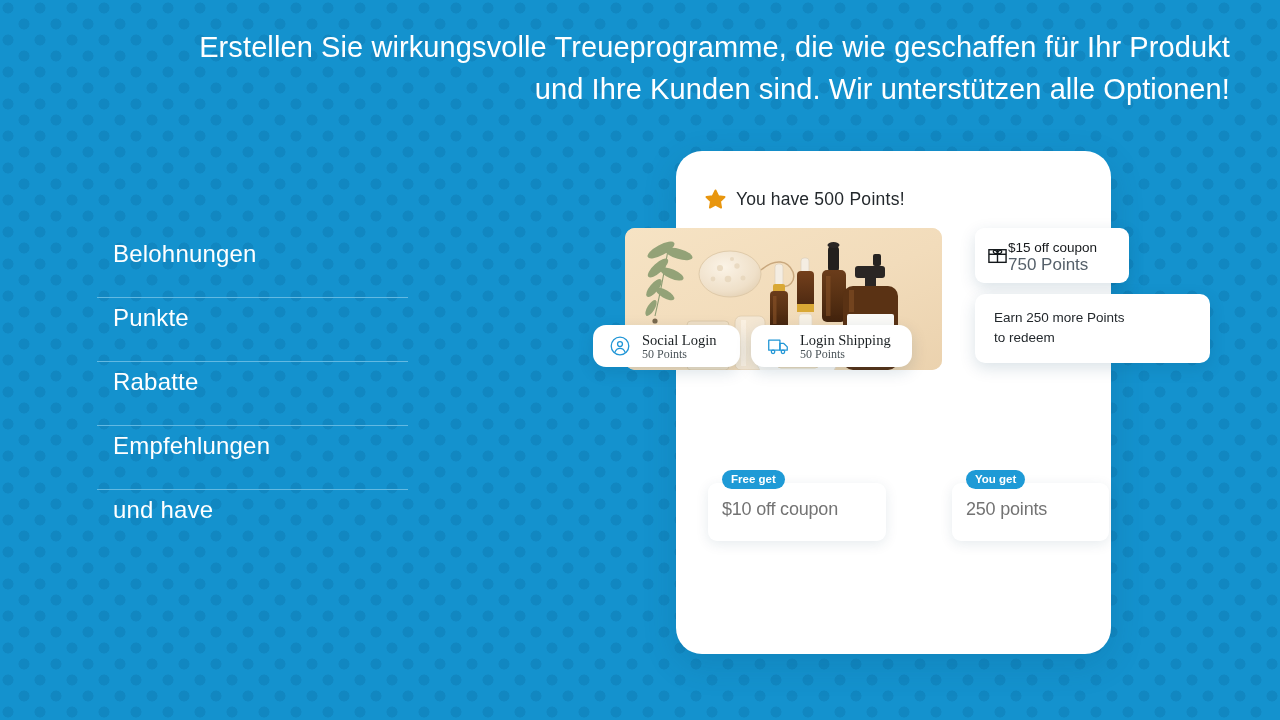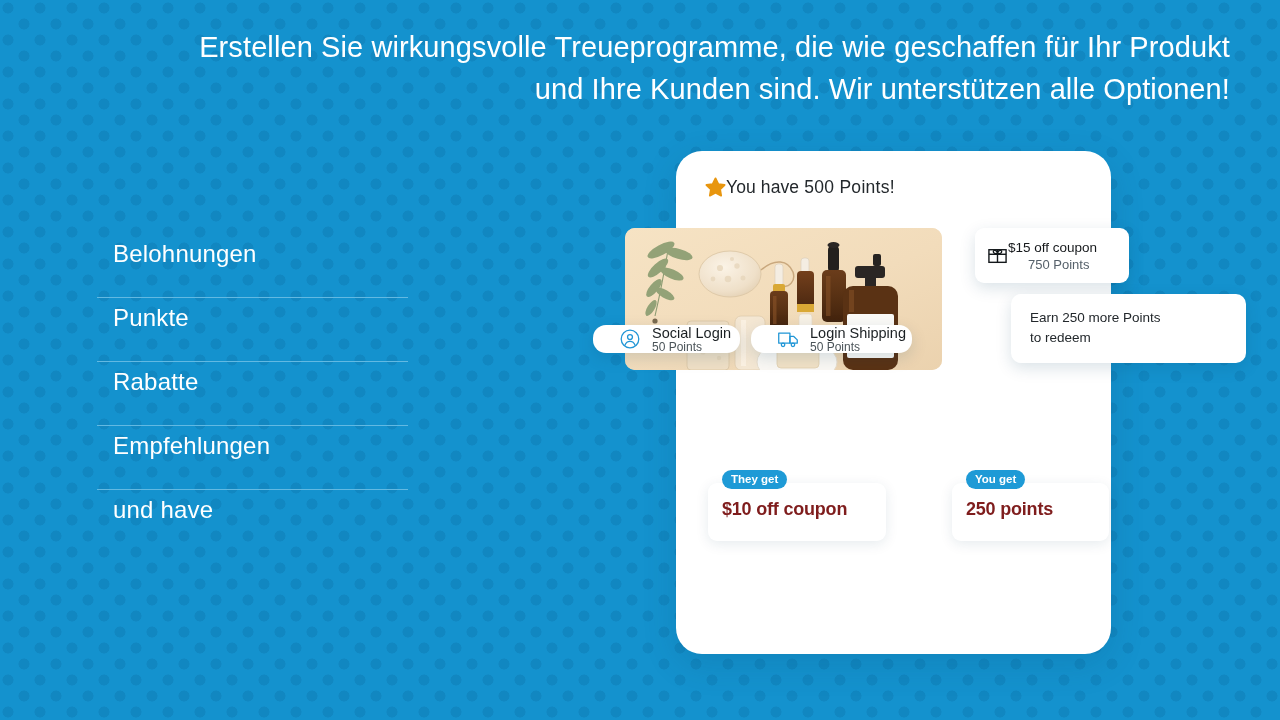--- a/index.html
+++ b/index.html
@@ -87,24 +87,24 @@
     height: 503px;
     background: #FFFFFF;
     border-radius: 26px 26px 26px 26px;
     box-shadow: 0 10px 34px rgba(6, 62, 95, 0.16);
   }
 
   
   .points-header {
     position: absolute;
     left: 29px;
-    top: 26px;
+    top: 38px;
     display: flex;
     align-items: center;
-    gap: 0;
+    gap: 10px;
   }
   .star-icon { width: 21px; height: 21px; display: block; }
   .points-text {
     font-size: 17.5px;
     color: #23282C;
     letter-spacing: 0.1px;
     white-space: nowrap;
   }
   .points-text .amount { letter-spacing: 0.3px; }
 
@@ -122,23 +122,24 @@
   .product-photo svg { display: block; width: 100%; height: 100%; }
 
   
   .perk-chip {
     position: absolute;
     background: #FFFFFF;
     border-radius: 13px;
     box-shadow: 0 5px 16px rgba(8, 60, 92, 0.15);
     display: flex;
     align-items: center;
-    padding: 0 26px;
-    height: 28px;
+    padding: 0 16px;
+    height: 42px;
     gap: 11px;
+    font-family: Liberation Serif, serif;
   }
   .perk-chip.social { left: 593px; top: 325px; width: 147px; }
   .perk-chip.shipping { left: 751px; top: 325px; width: 161px; }
   .perk-ico { width: 22px; height: 22px; flex: 0 0 22px; display: block; }
   .perk-texts { display: flex; flex-direction: column; justify-content: center; }
   .perk-title {
     font-size: 14.5px;
     color: #1B2023;
     font-weight: 400;
     line-height: 16px;
@@ -162,33 +163,32 @@
     border-radius: 9px;
     box-shadow: 0 5px 16px rgba(8, 60, 92, 0.15);
     display: flex;
     align-items: center;
     gap: 0;
     padding: 0 12px;
   }
   .gift-icon { width: 21px; height: 21px; flex: 0 0 21px; display: block; }
   .coupon-texts { display: flex; flex-direction: column; }
   .coupon-title { font-size: 13.5px; color: #16191C; line-height: 17px; white-space: nowrap; }
-  .coupon-sub { font-size: 13px; color: #55606A; line-height: 17px; white-space: nowrap; margin-left: 20px; }
+  .coupon-sub { font-size: 17px; color: #55606A; line-height: 17px; white-space: nowrap; }
 
   .redeem-card {
     position: absolute;
     left: 975px;
     top: 294px;
     width: 235px;
     height: 69px;
     background: #FFFFFF;
     border-radius: 10px;
     box-shadow: 0 5px 16px rgba(8, 60, 92, 0.15);
     padding: 14px 19px;
-    margin-left: 36px;
   }
   .redeem-text {
     font-size: 13.5px;
     color: #23282C;
     line-height: 20px;
   }
   .redeem-text .ln { display: block; white-space: nowrap; }
 
   .reward-box {
     position: absolute;
@@ -197,22 +197,22 @@
     box-shadow: 0 3px 13px rgba(8, 60, 92, 0.10);
     height: 58px;
   }
   .reward-box.they { left: 708px; top: 483px; width: 178px; }
   .reward-box.you  { left: 952px; top: 483px; width: 157px; }
   .reward-value {
     position: absolute;
     left: 14px;
     top: 16px;
     font-size: 18px;
-    font-weight: 700;
-    color: #7f1d1d;
+    font-weight: 400;
+    color: #737373;
     letter-spacing: -0.2px;
     white-space: nowrap;
   }
   .reward-badge {
     position: absolute;
     top: -13px;
     left: 14px;
     background: #1E9AD6;
     color: #FFFFFF;
     font-size: 11.5px;
@@ -405,21 +405,21 @@
   </div>
 
   <div class="redeem-card">
     <div class="redeem-text">
       <span class="ln">Earn 250 more Points</span>
       <span class="ln">to redeem</span>
     </div>
   </div>
 
   <div class="reward-box they">
-    <span class="reward-badge">They get</span>
+    <span class="reward-badge">Free get</span>
     <span class="reward-value">$10 off coupon</span>
   </div>
 
   <div class="reward-box you">
     <span class="reward-badge">You get</span>
     <span class="reward-value">250 points</span>
   </div>
 
 </div>
 

